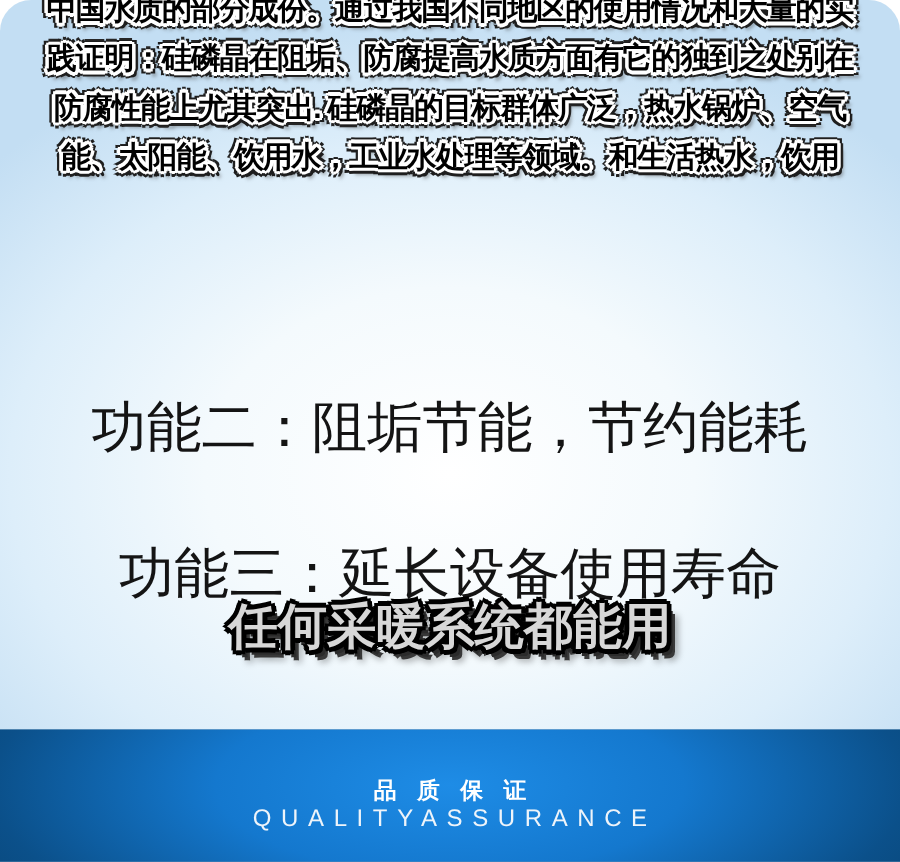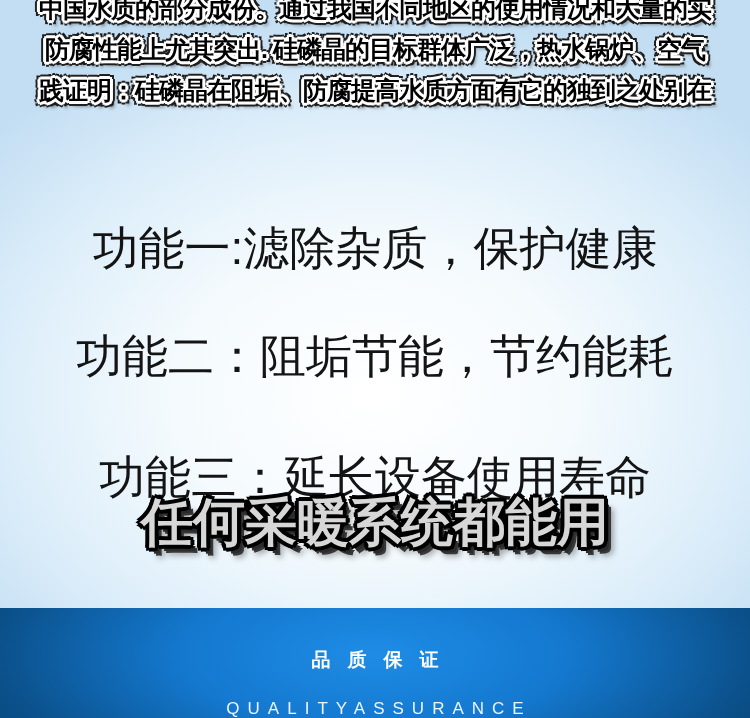--- a/index.html
+++ b/index.html
@@ -6,20 +6,21 @@
   body {
     width: 750px; height: 718px; overflow: hidden;
     font-family: "Liberation Sans", "DejaVu Sans", sans-serif;
   }
   .page {
     position: relative; width: 750px; height: 718px;
     background:
       radial-gradient(ellipse 68% 54% at 50% 55%,
         #ffffff 0%, #f4fafd 40%, #ddeefa 72%, #c3def3 100%);
     background-color: #c3def3;
+    border-radius: 26px;
   }
   
   .intro {
     position: absolute; top: -12px; left: 0; width: 750px;
     text-align: center;
   }
   .intro-line {
     height: 41px; line-height: 41px;
     font-size: 25px; font-weight: bold; letter-spacing: -1px;
     color: #000; white-space: nowrap;
@@ -41,21 +42,21 @@
     font-size: 46px; line-height: 56px; font-weight: 500;
     color: #141414;
   }
   .f1 { top: 220px; }
   .f2 { top: 328px; }
   .f3 { top: 413px; margin-top: 36px; }
   
   .headline {
     position: absolute; top: 486px; left: 0; width: 750px;
     text-align: center; white-space: nowrap;
-    font-size: 52px; line-height: 72px; font-weight: bold;
+    font-size: 41px; line-height: 72px; font-weight: bold;
     color: #d7d7d7;
     text-shadow:
       -3px -3px 0 #000, 0 -3px 0 #000, 3px -3px 0 #000,
       -3px 0 0 #000, 3px 0 0 #000,
       -3px 3px 0 #000, 0 3px 0 #000, 3px 3px 0 #000,
       -4px 0 0 #000, 4px 0 0 #000, 0 4px 0 #000, 0 -4px 0 #000,
       5px 6px 0 #2b2b2b, 7px 8px 0 #383838, 9px 10px 6px rgba(0,0,0,0.4);
   }
   
   .footer {
@@ -66,38 +67,38 @@
     background-color: #0a4e87;
     text-align: center;
   }
   .footer-cn {
     padding-top: 41px; line-height: 22px;
     font-size: 19px; font-weight: bold;
     letter-spacing: 17px; padding-left: 17px;
     color: #ffffff; white-space: nowrap;
   }
   .footer-en {
-    margin-top: 28px; line-height: 20px;
-    font-size: 17px; font-weight: 400;
+    margin-top: 1px; line-height: 20px;
+    font-size: 20px; font-weight: 400;
     letter-spacing: 8px; padding-left: 8px;
     color: #eef4fa; white-space: nowrap;
   }
 </style>
 </head>
 <body>
 
 <div class="page">
 
   <div class="intro">
     <div class="intro-line">中国水质的部分成份。通过我国不同地区的使用情况和大量的实</div>
+    <div class="intro-line">践证明：硅磷晶在阻垢、防腐提高水质方面有它的独到之处别在</div>
     <div class="intro-line">防腐性能上尤其突出. 硅磷晶的目标群体广泛，热水锅炉、空气</div>
-    <div class="intro-line">践证明：硅磷晶在阻垢、防腐提高水质方面有它的独到之处别在</div>
+    <div class="intro-line">能、太阳能、饮用水，工业水处理等领域。和生活热水，饮用</div>
   </div>
 
-  <div class="feature f1">功能一:滤除杂质，保护健康</div>
   <div class="feature f2">功能二：阻垢节能，节约能耗</div>
   <div class="feature f3">功能三：延长设备使用寿命</div>
 
   <div class="headline">任何采暖系统都能用</div>
 
   <div class="footer">
     <div class="footer-cn">品质保证</div>
     <div class="footer-en">QUALITYASSURANCE</div>
   </div>
 

